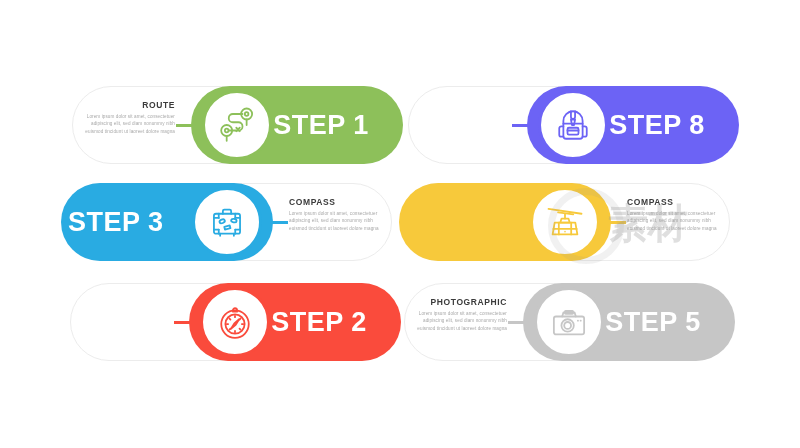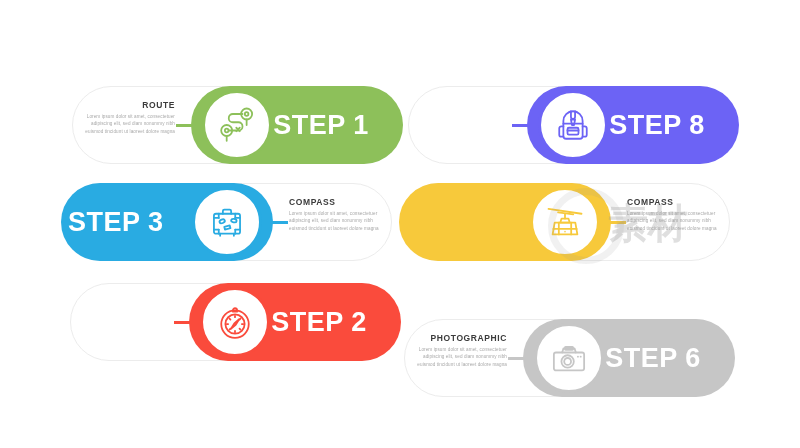--- a/index.html
+++ b/index.html
@@ -239,38 +239,38 @@
         <circle cx="32" cy="35" r="14"></circle>
         <path d="M29 15 a3 3 0 0 1 6 0 v2 h-6 Z"></path>
         <path d="M38 28 L33 36 L26 42 L31 34 Z"></path>
         <path d="M32 23 v2 M32 45 v2 M20 35 h2 M42 35 h2"></path>
         <path d="M24 27 l1.4 1.4 M38.6 41.6 L40 43 M40 27 l-1.4 1.4 M25.4 41.6 L24 43"></path>
       </svg>
     </div>
     <div class="step-label">STEP 2</div>
   </div>
 
-  <div class="row right" style="left:404px; top:283px;margin-top:36px;">
+  <div class="row right" style="left:404px; top:283px;">
     <div class="card"></div>
     <div class="pill" style="background:#C6C6C6;"></div>
     <div class="connector" style="background:#C6C6C6;"></div>
     <div class="text-block">
       <div class="text-title">PHOTOGRAPHIC</div>
       <div class="text-body">Lorem ipsum dolor sit amet, consectetuer adipiscing elit, sed diam nonummy nibh euismod tincidunt ut laoreet dolore magna</div>
     </div>
     <div class="icon-circle" style="border-color:#C6C6C6;">
       <svg viewBox="0 0 64 64" fill="none" stroke="#C6C6C6" stroke-width="2.6" stroke-linecap="round" stroke-linejoin="round">
         <rect x="10" y="24" width="44" height="26" rx="3"></rect>
         <path d="M22 24 l2 -6 h16 l2 6"></path>
         <rect x="26" y="16" width="12" height="4" rx="1"></rect>
         <circle cx="30" cy="37" r="9"></circle>
         <circle cx="30" cy="37" r="5"></circle>
         <circle cx="45" cy="30" r="1.4" fill="#C6C6C6" stroke="none"></circle>
         <circle cx="49" cy="30" r="1.4" fill="#C6C6C6" stroke="none"></circle>
       </svg>
     </div>
-    <div class="step-label">STEP 6</div>
+    <div class="step-label">STEP 5</div>
   </div>
 
   <div class="wm-ring" style="left:548px; top:188px; width:62px; height:62px;"></div>
   <div class="watermark" style="left:608px; top:196px; font-size:40px;text-align:right;">素材</div>
 
 </div>
 
 </body></html>

